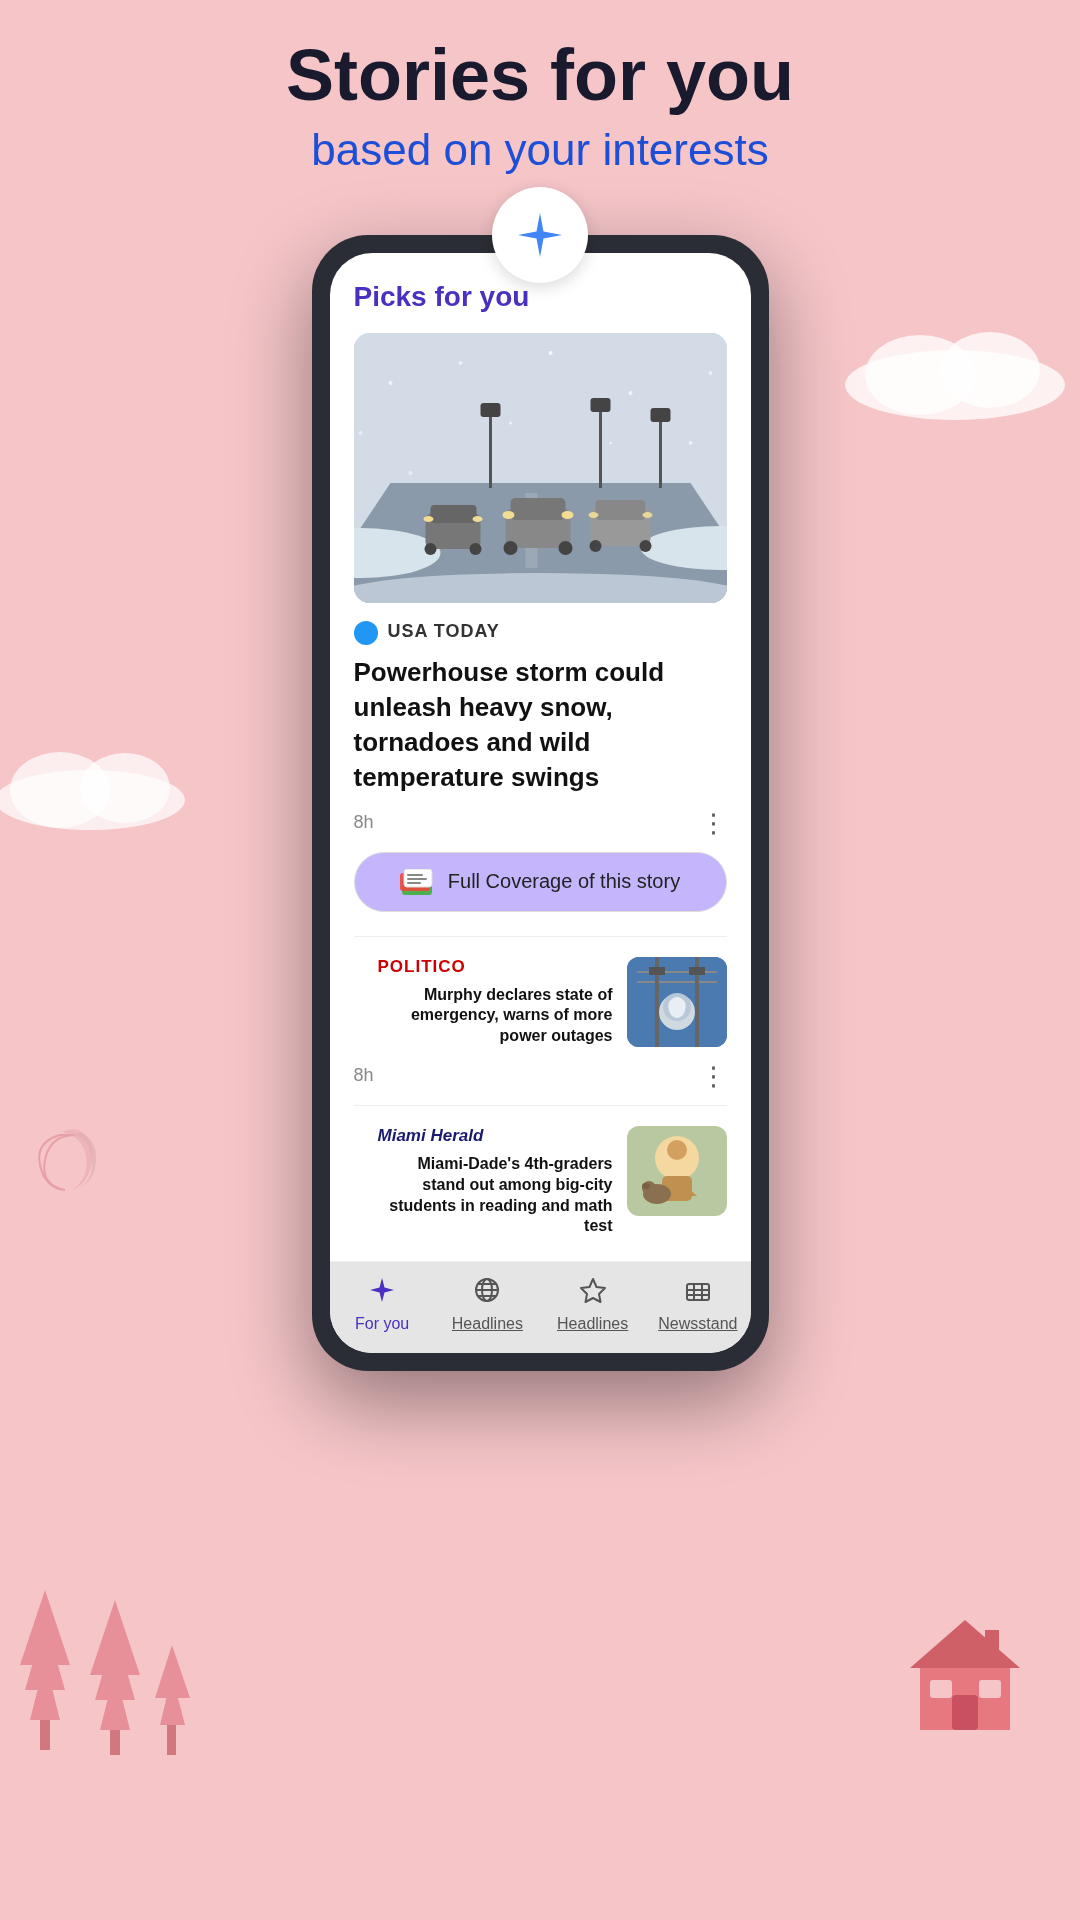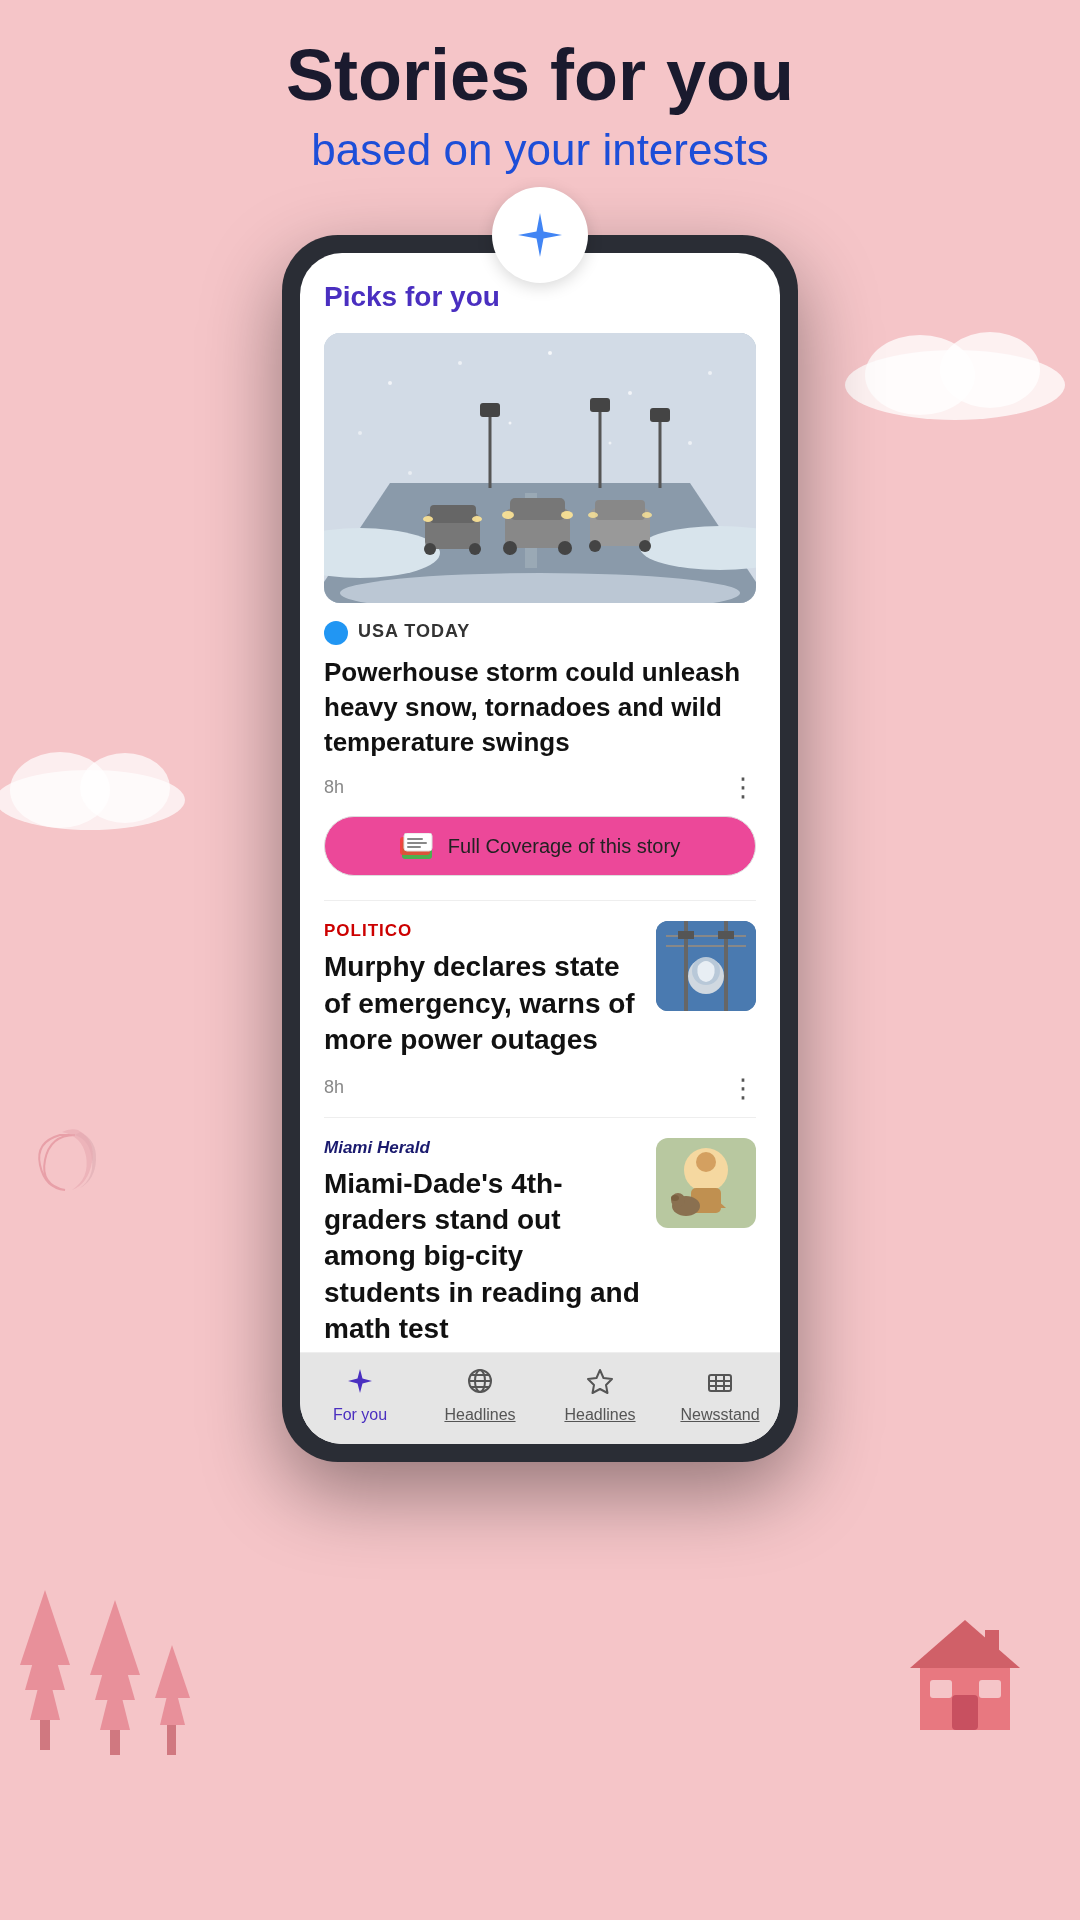--- a/index.html
+++ b/index.html
@@ -57,21 +57,21 @@
       justify-content: center;
       box-shadow: 0 4px 16px rgba(0,0,0,0.15);
       z-index: 10;
     }
     .phone-icon-badge .star-icon {
       width: 52px;
       height: 52px;
     }
 
     .phone-frame {
-      width: 516px;
+      width: 457px;
       background: #2a2d35;
       border-radius: 56px;
       padding: 18px;
       box-shadow: 0 30px 80px rgba(0,0,0,0.4);
     }
     .phone-screen {
       background: white;
       border-radius: 42px;
       overflow: hidden;
       min-height: 1100px;
@@ -149,21 +149,21 @@
     }
     .more-dots {
       font-size: 26px;
       color: #555;
       cursor: pointer;
       line-height: 1;
     }
 
     .full-coverage-btn {
       width: 100%;
-      background: #ec4899;
+      background: #c4b5fd;
       border: 1.5px solid #ddd;
       border-radius: 40px;
       padding: 16px 20px;
       display: flex;
       align-items: center;
       justify-content: center;
       gap: 12px;
       margin-bottom: 24px;
       cursor: pointer;
     }
@@ -185,41 +185,43 @@
     }
 
     
     .article-row {
       display: flex;
       gap: 14px;
       margin-bottom: 4px;
     }
     .article-row-content {
       flex: 1;
+      margin-left: 24px;
     }
     .article-row-image {
       width: 100px;
       height: 90px;
       border-radius: 12px;
       overflow: hidden;
       flex-shrink: 0;
     }
     .politico-label {
       font-size: 17px;
       font-weight: 700;
       color: #cc0000;
       letter-spacing: 1px;
       margin-bottom: 8px;
       text-transform: uppercase;
     }
     .article-row-headline {
-      font-size: 28px;
+      font-size: 16px;
       font-weight: 600;
       color: #111;
       line-height: 1.3;
+      text-align: right;
     }
     .article-row-meta {
       display: flex;
       align-items: center;
       justify-content: space-between;
       margin-top: 8px;
     }
 
     
     .miami-label {

